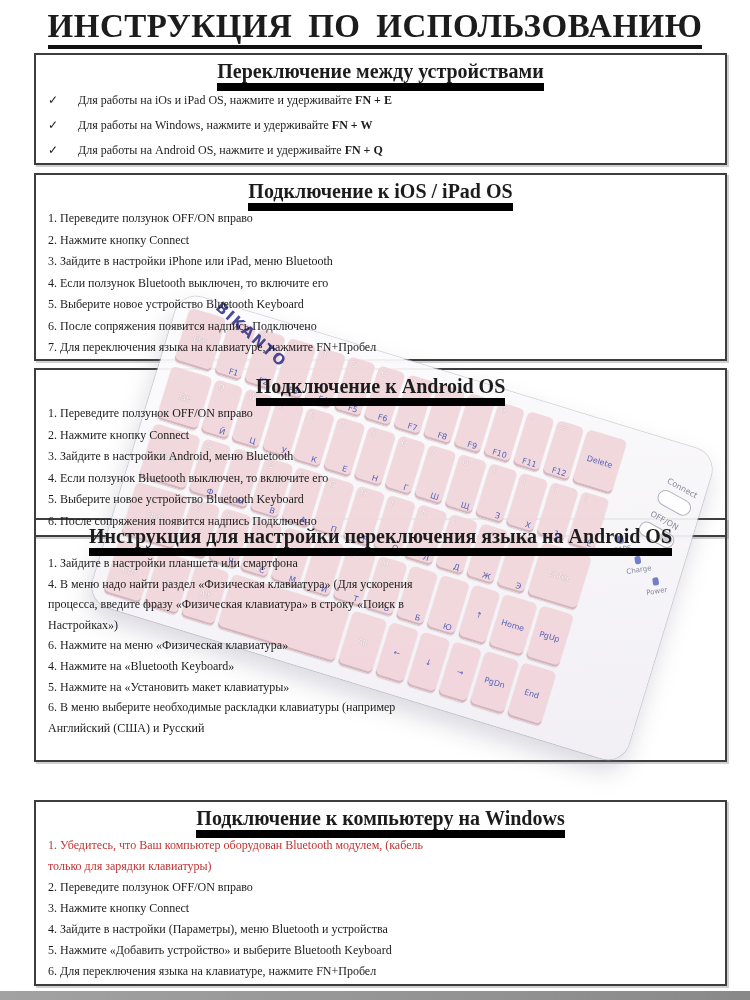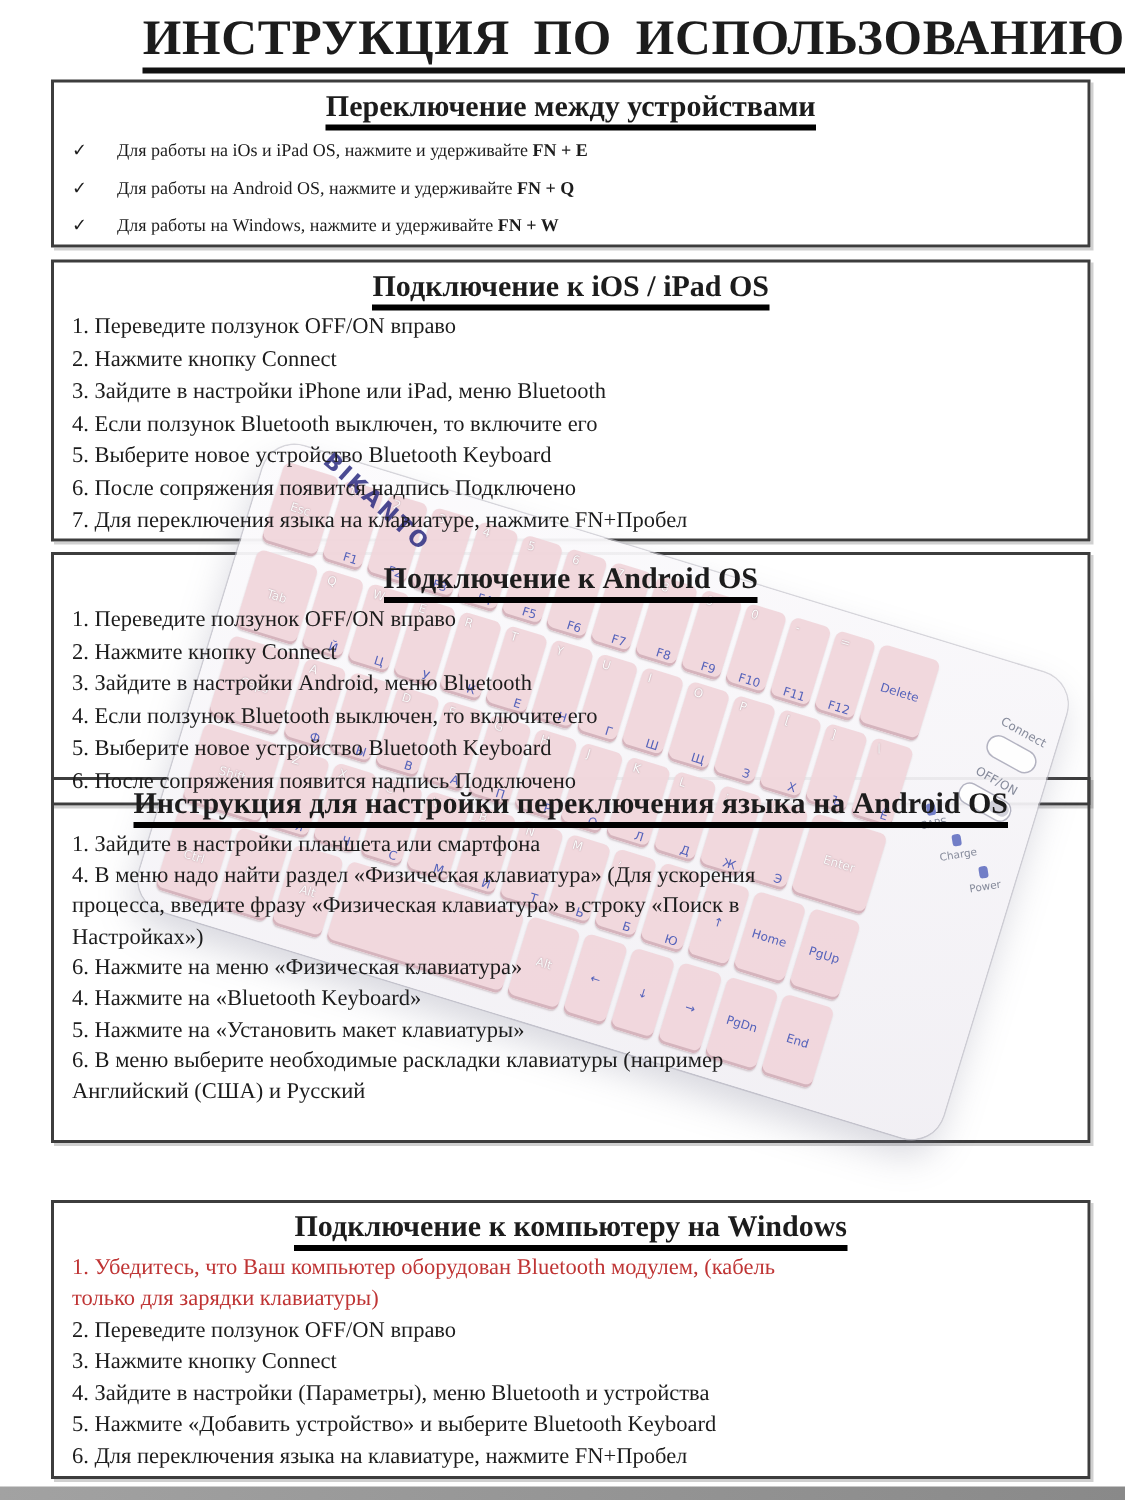--- a/index.html
+++ b/index.html
@@ -3,43 +3,43 @@
 <meta charset="utf-8">
 <style>
   html,body{margin:0;padding:0;background:#e8e8e8;}
   .page{
     position:relative; width:750px; height:1000px; background:#ffffff;
     font-family:"Liberation Serif", serif; color:var(--text,#1c1c1c);
     overflow:hidden; margin:0 auto;
   }
   
   .title{
-    position:absolute; top:8px; left:0; right:0; margin:0; text-align:right;
+    position:absolute; top:8px; left:0; right:0; margin:0; text-align:center;
     font-size:33px; font-weight:bold; letter-spacing:0.5px; word-spacing:7px;
   }
   .title span{ border-bottom:4px solid #111; padding-bottom:1px; }
   
   .box{
     position:absolute; left:34px; width:693px; box-sizing:border-box;
     border:2px solid #3d3d3d; background:transparent;
     box-shadow:2px 2px 0 rgba(120,120,120,0.35);
   }
   .box-switching{ top:53px; height:112px; }
   .box-ios{ top:173px; height:188px; }
   .box-android{ top:368px; height:169px; }
   .box-android-lang{ top:518px; height:244px; }
   .box-windows{ top:800px; height:186px; }
   .box-heading{
     position:relative; z-index:4; margin:5px 0 5px; text-align:center;
     font-size:20px; font-weight:bold;
   }
-  .box-heading span{ border-bottom:4px solid #000000; padding-bottom:1px; }
+  .box-heading span{ border-bottom:8px solid #000000; padding-bottom:1px; }
   .items{ position:relative; z-index:4; padding:0 46px 0 12px; }
   .item{
-    font-size:15px; line-height:21.5px; white-space:pre-wrap;
+    font-size:12px; line-height:21.5px; white-space:pre-wrap;
   }
   .box-switching .item{ line-height:25px; font-size:12px; }
   .box-android-lang .item{ line-height:20.6px; }
   .box-windows .item{ line-height:21px; }
   .item.red{ color:var(--red,#bf3434); }
   .check{ display:inline-block; width:30px; }
   
   .kb{
     position:absolute; left:122px; top:366px; width:560px; height:324px;
     transform:rotate(17deg); z-index:2; border-radius:22px;
@@ -116,22 +116,22 @@
 
 <div class="page">
 
   <h1 class="title"><span>ИНСТРУКЦИЯ ПО ИСПОЛЬЗОВАНИЮ</span></h1>
 
   <div id="sections">
       <div class="box box-switching">
         <h2 class="box-heading"><span>Переключение между устройствами</span></h2>
         <div class="items">
           <div class="item"><span class="check">✓</span><span>Для работы на iOs и iPad OS, нажмите и удерживайте </span><b>FN + E</b></div>
+          <div class="item"><span class="check">✓</span><span>Для работы на Windows, нажмите и удерживайте </span><b>FN + W</b></div>
           <div class="item"><span class="check">✓</span><span>Для работы на Android OS, нажмите и удерживайте </span><b>FN + Q</b></div>
-          <div class="item"><span class="check">✓</span><span>Для работы на Windows, нажмите и удерживайте </span><b>FN + W</b></div>
         </div>
       </div>
       <div class="box box-ios">
         <h2 class="box-heading"><span>Подключение к iOS / iPad OS</span></h2>
         <div class="items">
           <div class="item"><span>1. Переведите ползунок OFF/ON вправо</span></div>
           <div class="item"><span>2. Нажмите кнопку Connect</span></div>
           <div class="item"><span>3. Зайдите в настройки iPhone или iPad, меню Bluetooth</span></div>
           <div class="item"><span>4. Если ползунок Bluetooth выключен, то включите его</span></div>
           <div class="item"><span>5. Выберите новое устройство Bluetooth Keyboard</span></div>

